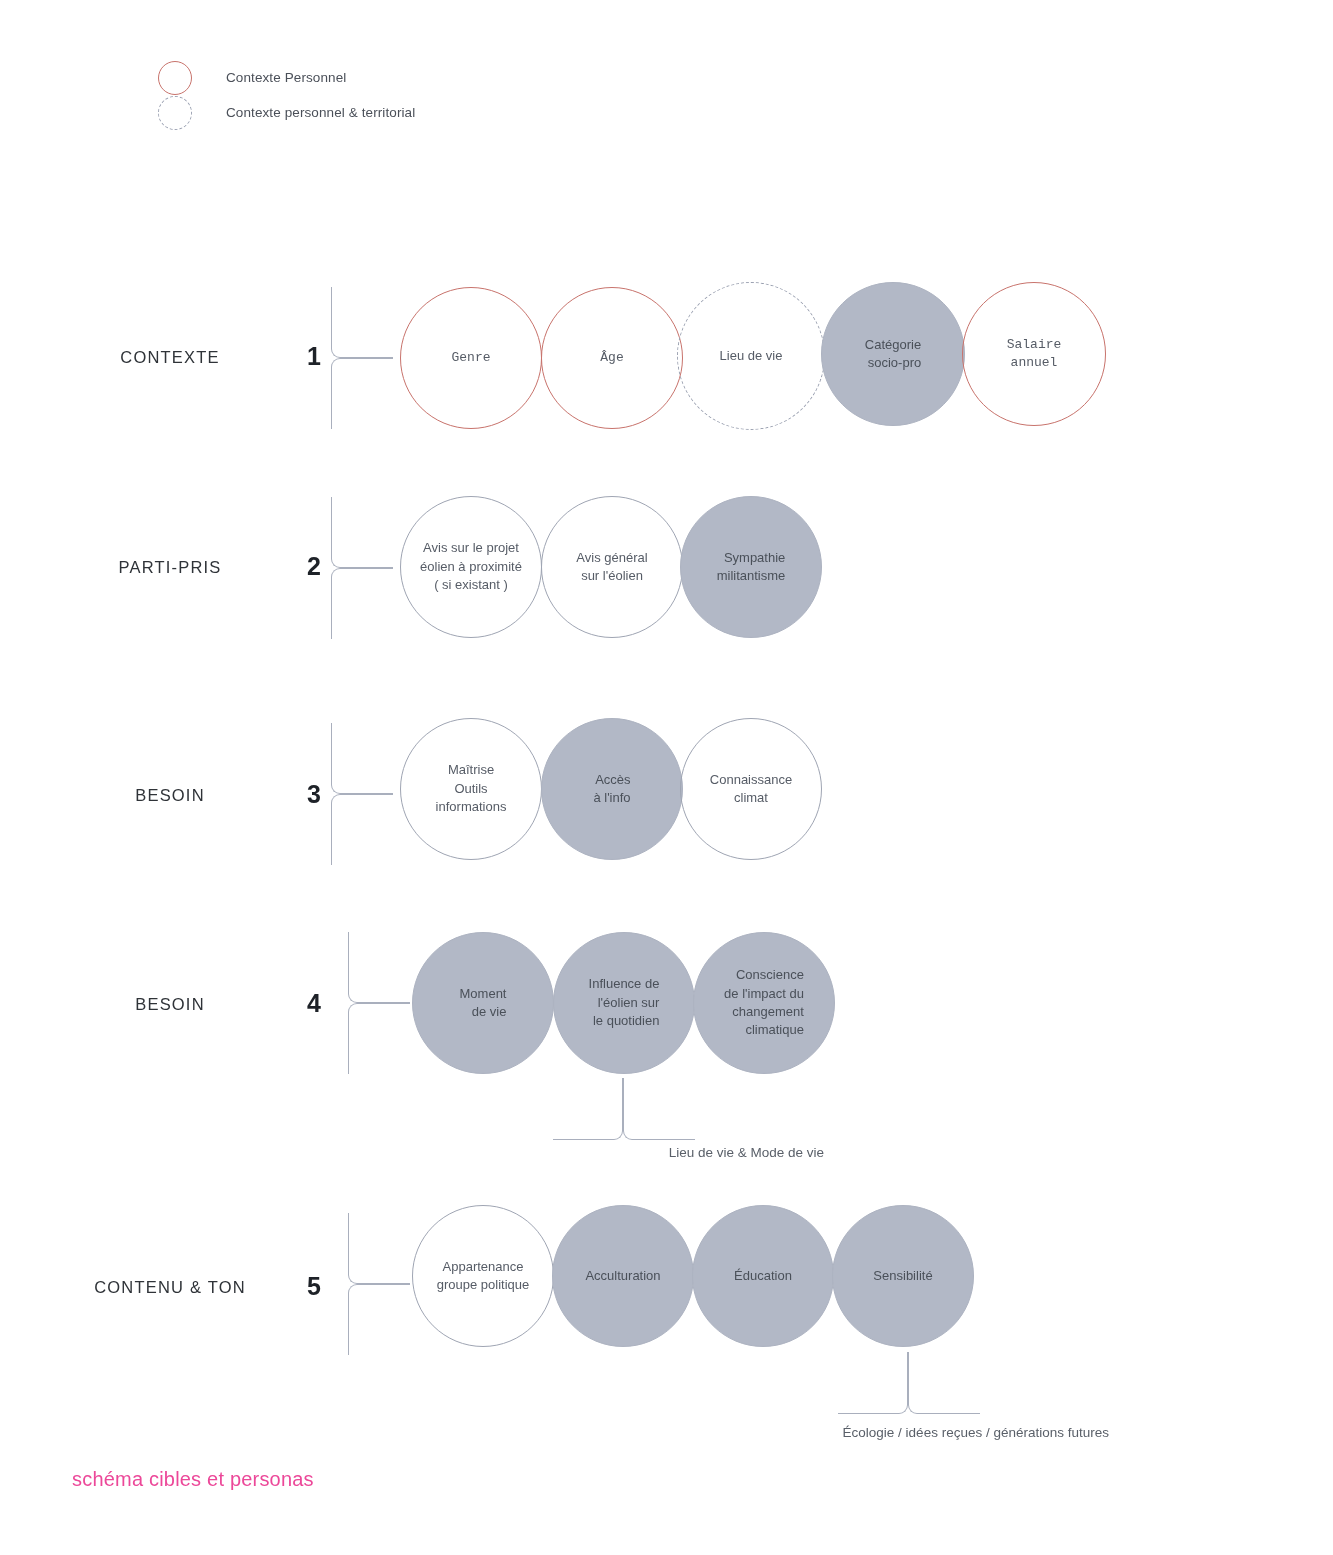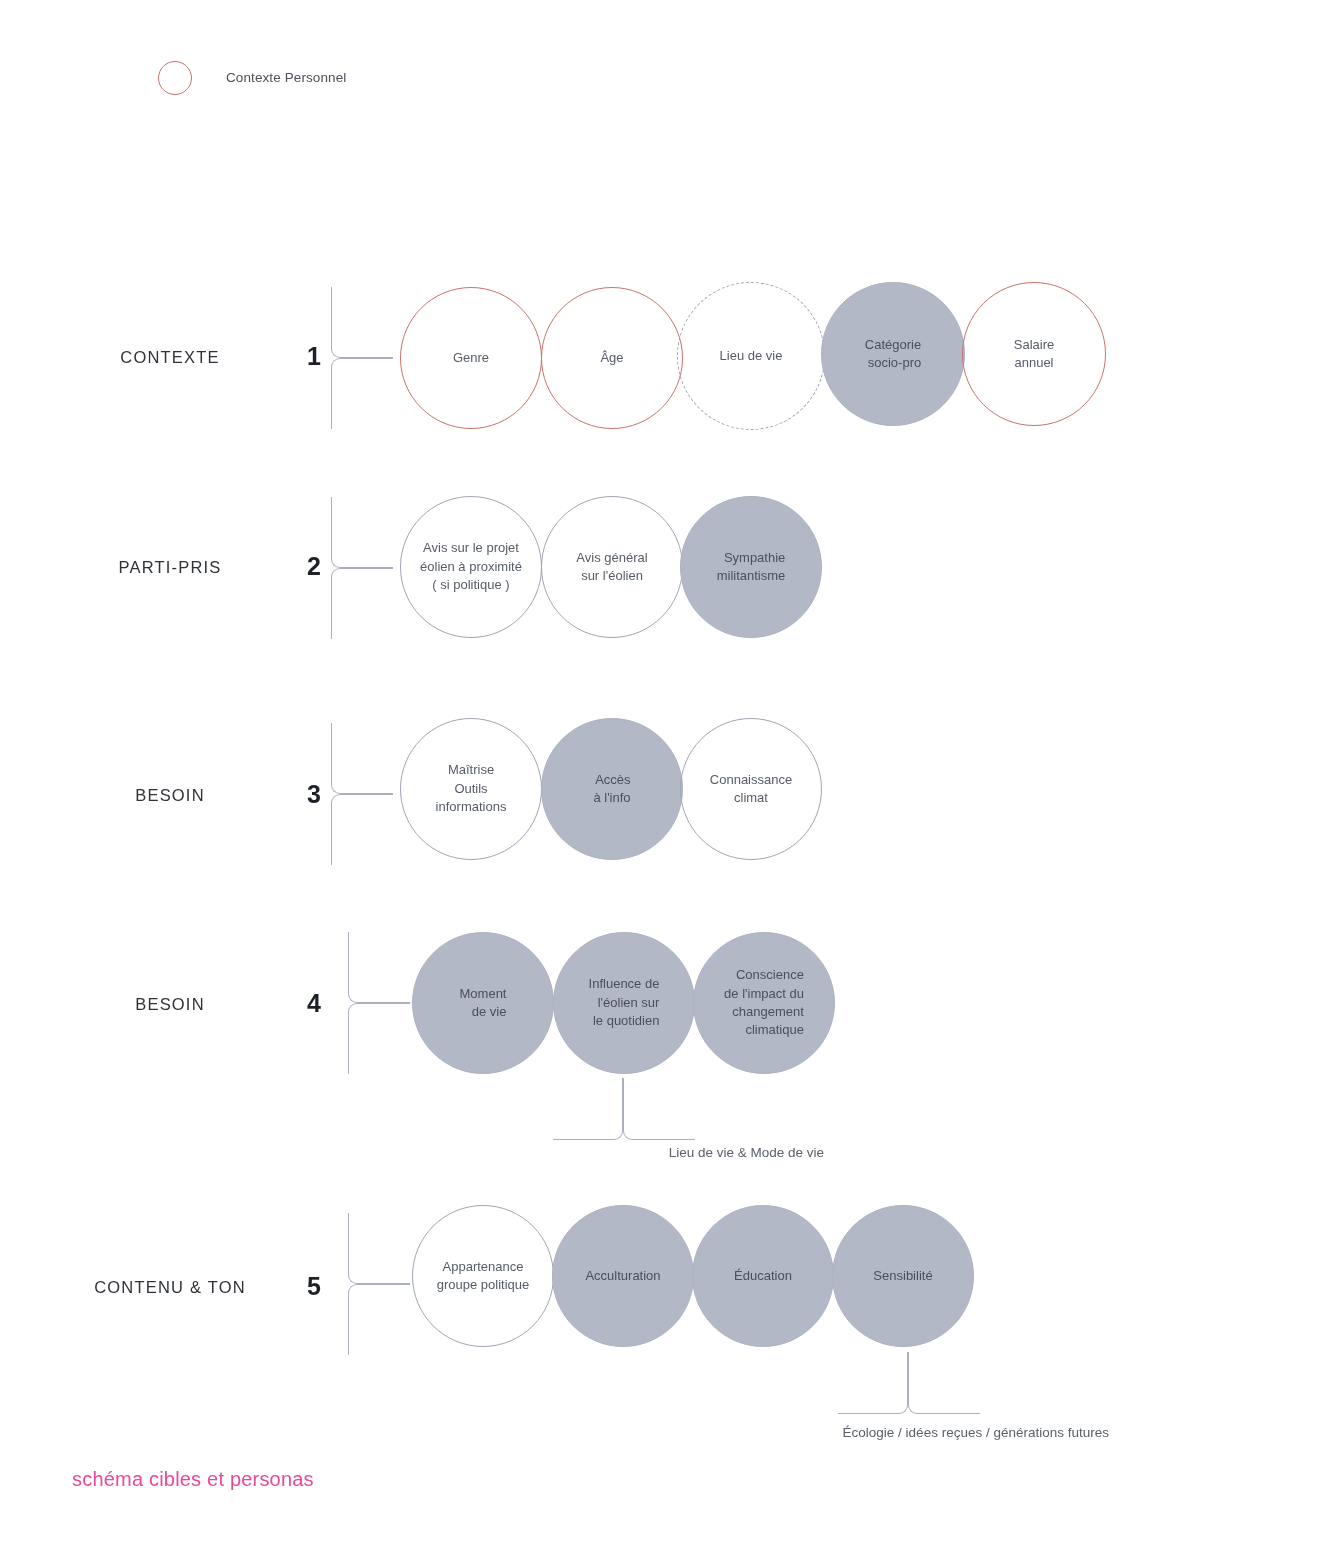--- a/index.html
+++ b/index.html
@@ -136,20 +136,21 @@
   .circle .ctext {
     font-size: 13px;
     line-height: 1.42;
     color: #565c66;
     padding: 0 10px;
     white-space: pre-line;
   }
   .c-red {
     border: 1.3px solid #c8736c;
     background: transparent;
+    font-family: Liberation Mono, monospace;
   }
   .c-gray {
     border: 1.3px solid #adb3c1;
     background: #b2b8c6;
   }
   .c-gray .ctext { color: #4a5059; text-align: right; }
   .c-plain {
     border: 1.3px solid #9fa5b3;
     background: transparent;
   }
@@ -177,20 +178,24 @@
   }
 </style>
 </head>
 <body>
 
 <div id="legend">
   <div class="legend-row">
     <span class="legend-swatch sw-personnel"></span>
     <span class="legend-label">Contexte Personnel</span>
   </div>
+  <div class="legend-row">
+    <span class="legend-swatch sw-territorial"></span>
+    <span class="legend-label">Contexte personnel &amp; territorial</span>
+  </div>
 </div>
 
 <div class="row" style="top:0">
   <div class="sec-label" style="top:348px">CONTEXTE</div>
   <div class="sec-num" style="top:342px">1</div>
 
   <div class="brace" style="left:331px; top:287px; height:142px">
     <div class="arm top" style="top:0; height:71px"></div>
     <div class="arm bot" style="top:71px; height:71px"></div>
   </div>
@@ -219,21 +224,21 @@
   <div class="sec-num" style="top:552px">2</div>
 
   <div class="brace" style="left:331px; top:497px; height:142px">
     <div class="arm top" style="top:0; height:71px"></div>
     <div class="arm bot" style="top:71px; height:71px"></div>
   </div>
 
   <div class="circle c-plain" style="left:400px; top:496px; width:142px; height:142px">
     <span class="ctext">Avis sur le projet
 éolien à proximité
-( si politique )</span>
+( si existant )</span>
     </div>
   <div class="circle c-plain" style="left:541px; top:496px; width:142px; height:142px">
     <span class="ctext">Avis général
 sur l'éolien</span>
     </div>
   <div class="circle c-gray" style="left:680px; top:496px; width:142px; height:142px">
     <span class="ctext">Sympathie
 militantisme</span>
     </div>
 </div>

